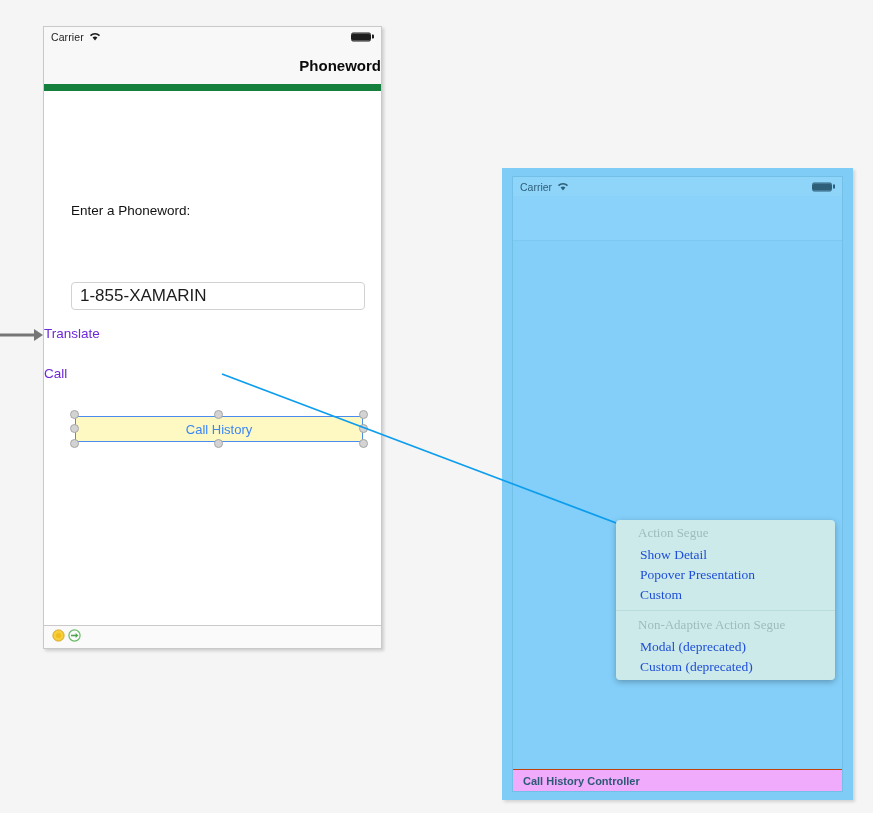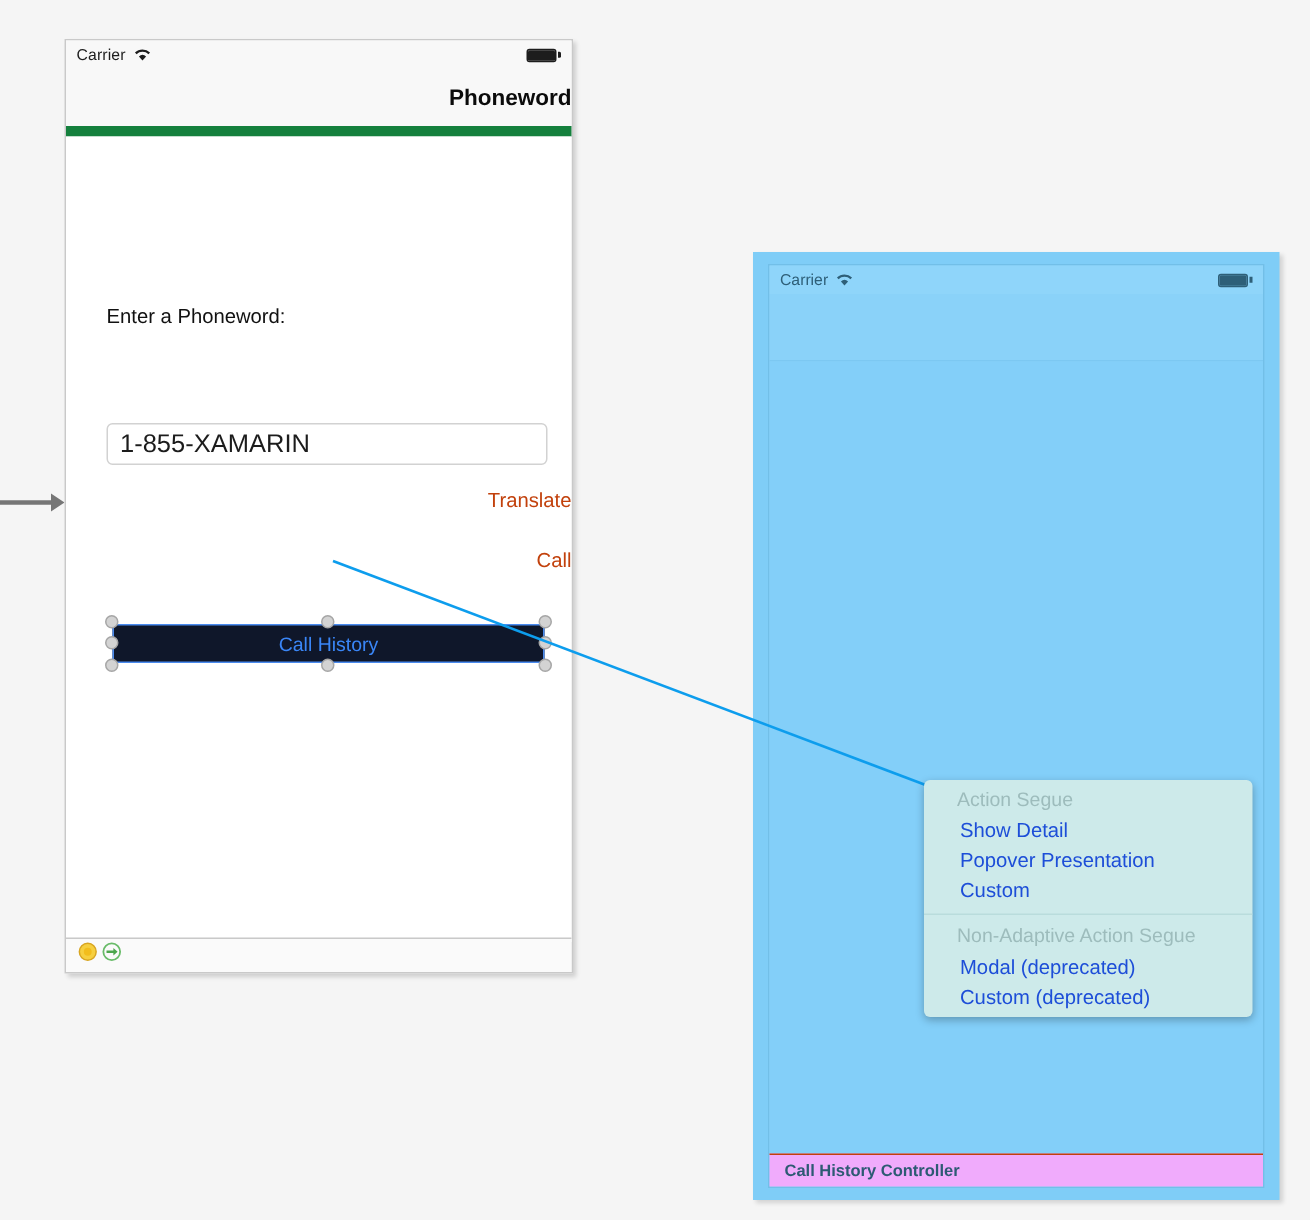--- a/index.html
+++ b/index.html
@@ -93,36 +93,36 @@
     background: #fff;
     display: flex; align-items: center;
     padding-left: 8px;
     font-size: 17px;
     color: #1c1c1c;
     margin-top: 36px;
   }
   .btn-link {
     position: absolute;
     width: 100%;
-    text-align: right;
+    text-align: left;
     font-size: 13.5px;
-    color: #c2410c;
+    color: #6d28d9;
   }
   .btn-translate { top: 235px; }
   .btn-call { top: 275px; }
 
   
   .sel-wrap {
     position: absolute;
     left: 31px; top: 325px;
     width: 288px; height: 26px;
   }
   .sel-button {
     position: absolute; inset: 0;
-    background: #0f172a;
+    background: #fef9c3;
     border: 1.5px solid #4a8bef;
     display: flex; align-items: center; justify-content: center;
     font-size: 13px;
     color: #3a86f7;
   }
   .handle {
     position: absolute;
     width: 9px; height: 9px;
     border-radius: 50%;
     background: #d3d3d3;
@@ -230,20 +230,21 @@
   
   .menu {
     position: absolute;
     left: 616px; top: 520px;
     width: 219px;
     background: #cdeaea;
     border-radius: 4px;
     box-shadow: 0 2px 6px rgba(0,0,0,0.28);
     padding: 3px 0 4px 0;
     overflow: hidden;
+    font-family: Liberation Serif, serif;
   }
   .menu-header {
     font-size: 13px;
     color: #9dbcbc;
     padding: 2px 0 3px 22px;
   }
   .menu-item {
     font-size: 13.5px;
     color: #1d4ed8;
     padding: 1.5px 0 1.5px 24px;

